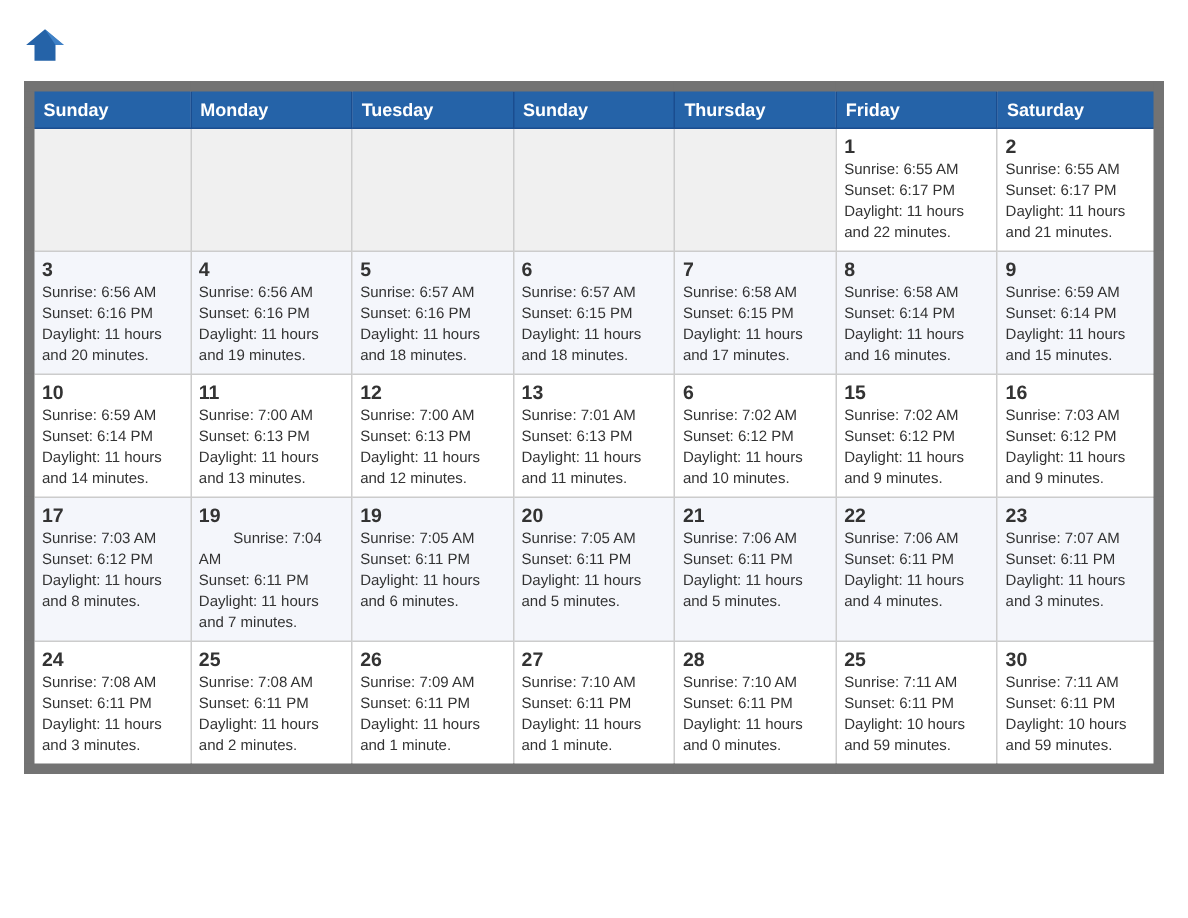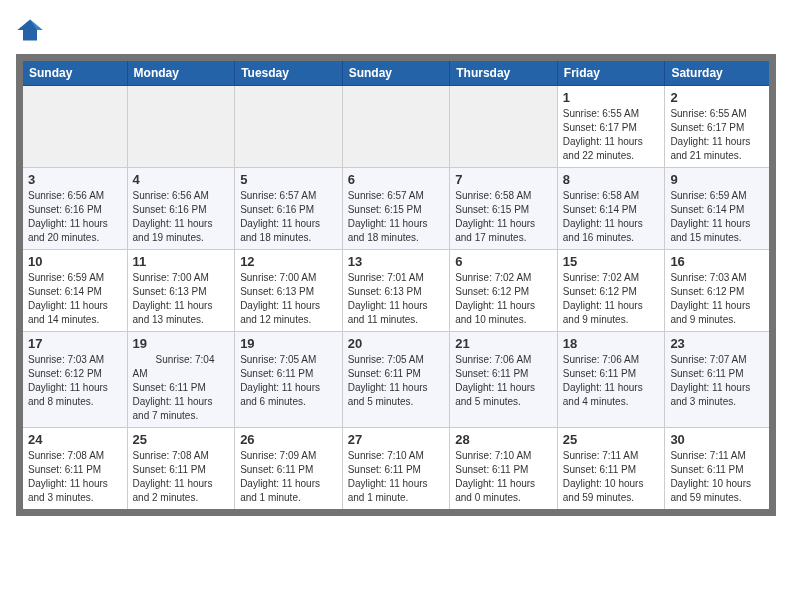--- a/index.html
+++ b/index.html
@@ -223,21 +223,21 @@
 Daylight: 11 hours
 and 6 minutes.</span></td>
         <td><span class="day-number">20</span><span class="day-info" style="white-space: pre-line;">Sunrise: 7:05 AM
 Sunset: 6:11 PM
 Daylight: 11 hours
 and 5 minutes.</span></td>
         <td><span class="day-number">21</span><span class="day-info" style="white-space: pre-line;">Sunrise: 7:06 AM
 Sunset: 6:11 PM
 Daylight: 11 hours
 and 5 minutes.</span></td>
-        <td><span class="day-number">18</span><span class="day-info" style="white-space: pre-line;">Sunrise: 7:06 AM
+        <td><span class="day-number">22</span><span class="day-info" style="white-space: pre-line;">Sunrise: 7:06 AM
 Sunset: 6:11 PM
 Daylight: 11 hours
 and 4 minutes.</span></td>
         <td><span class="day-number">23</span><span class="day-info" style="white-space: pre-line;">Sunrise: 7:07 AM
 Sunset: 6:11 PM
 Daylight: 11 hours
 and 3 minutes.</span></td>
       </tr>
       <tr class="row-odd">
         <td><span class="day-number">24</span><span class="day-info" style="white-space: pre-line;">Sunrise: 7:08 AM

